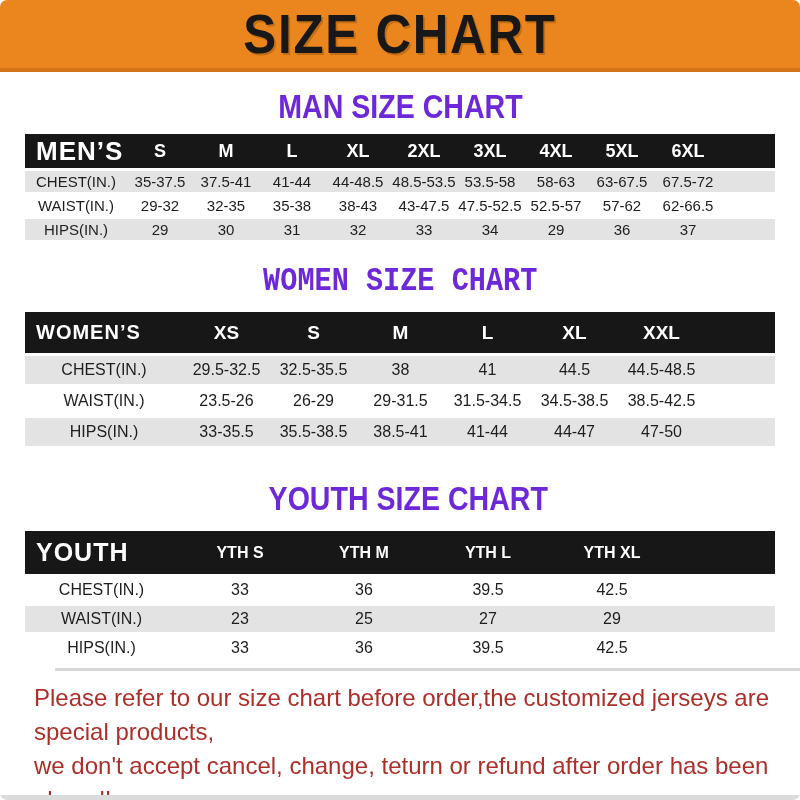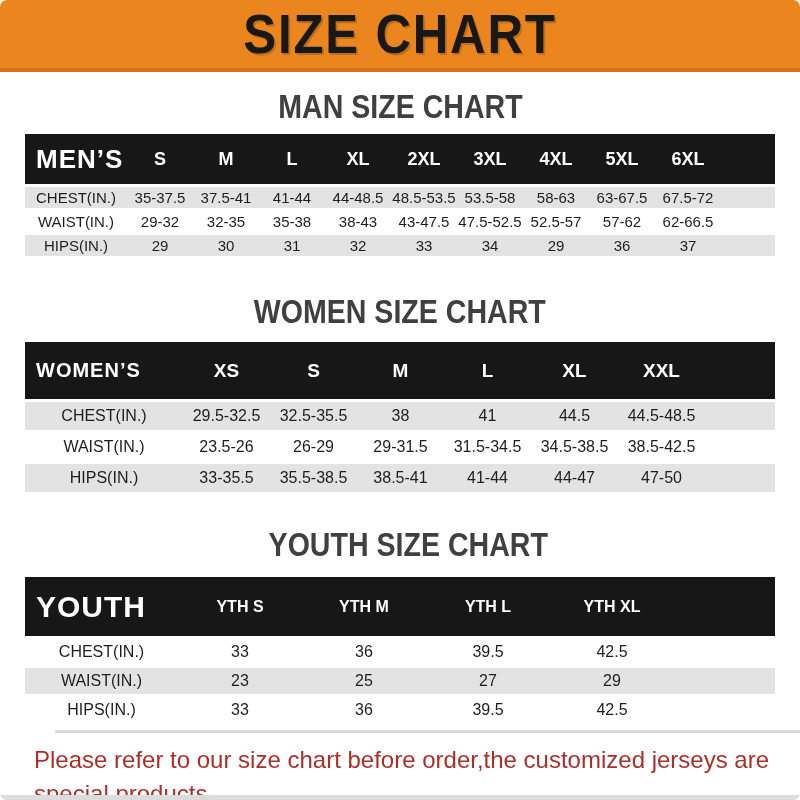--- a/index.html
+++ b/index.html
@@ -12,57 +12,57 @@
     height:68px;background:#EA861D;border-bottom:4px solid #d2731a;
     display:flex;align-items:center;justify-content:center;
   }
   .banner-title{
     font-size:56px;font-weight:bold;color:#181818;letter-spacing:2px;
     transform:scaleX(0.88);transform-origin:center;line-height:1;
     text-shadow:2px 2px 0 rgba(80,40,0,0.25);
   }
   
   .section-heading{
-    text-align:center;font-weight:bold;color:#404040;
+    text-align:center;font-weight:bold;color:#6d28d9;
   }
   .section-heading .hx{
     display:inline-block;font-size:34px;letter-spacing:0px;
     transform:scaleX(0.84);transform-origin:center;line-height:1;
   }
   .h-man{margin:17px 0 8px 0;}
-  .h-women{margin:35px 0 11px 0;}
+  .h-women{margin:21px 0 11px 0;font-family:Liberation Mono, monospace;}
   .h-youth{margin:32px 0 13px 16px;}
   
   table.size-table{
     width:750px;margin:0 auto;border-collapse:separate;border-spacing:0 3px;
     table-layout:fixed;
   }
   table.size-table th{
     background:#171717;color:#ffffff;font-weight:bold;text-align:center;
-    padding:8px;
+    padding:0;
   }
   table.size-table th.corner{
     text-align:left;padding-left:11px;letter-spacing:1px;
   }
   table.size-table td{
     text-align:center;color:#1e1e1e;padding:0;
   }
   tr.row-gray td{background:#E3E3E3;}
   tr.row-white td{background:#ffffff;}
   
   .t-men th{height:34px;font-size:18px;}
   .t-men th.corner{font-size:26px;}
   .t-men td{height:21px;font-size:15px;}
   
   .t-women th{height:41px;font-size:19px;}
   .t-women th.corner{font-size:20px;}
   .t-women td{height:28px;font-size:16px;}
   
   .t-youth th{height:43px;font-size:16px;}
-  .t-youth th.corner{font-size:30px;}
+  .t-youth th.corner{font-size:25px;}
   .t-youth td{height:26px;font-size:16px;}
   
   .footer-rule{height:3px;background:#D8D8D8;margin:4px 0 10px 55px;}
   .footer{
     padding-left:34px;color:#AD2F2A;font-size:24px;line-height:34px;
   }
   .bottom-strip{
     position:absolute;left:0;right:0;bottom:0;height:5px;background:#DCDCDC;
   }
 </style>

